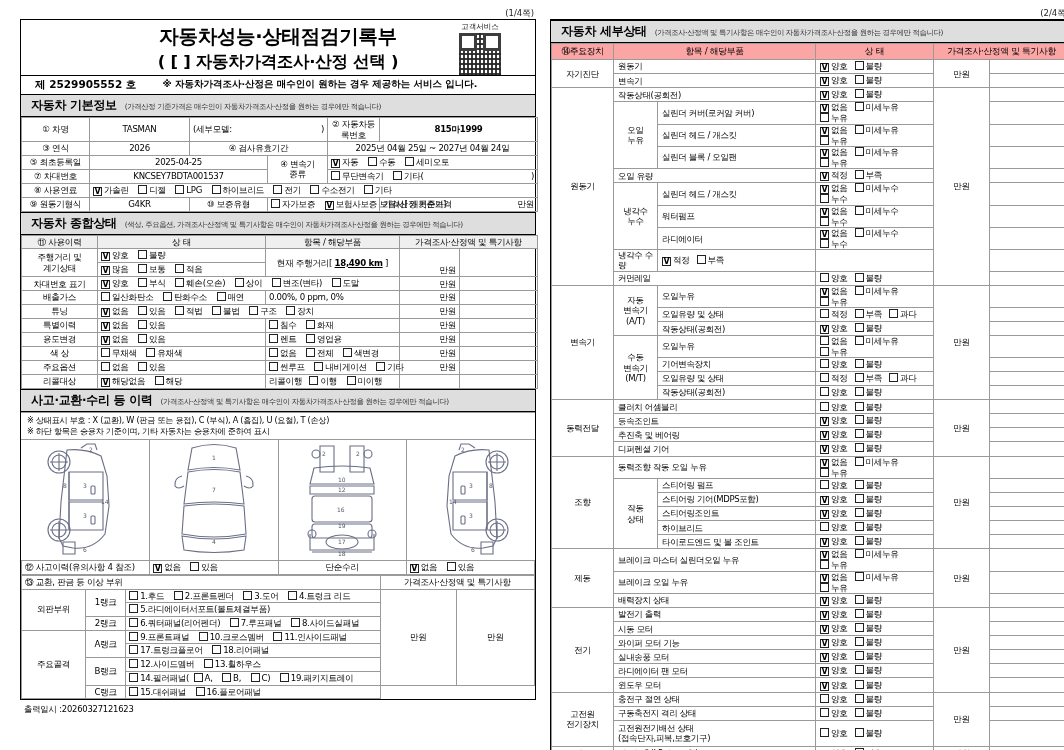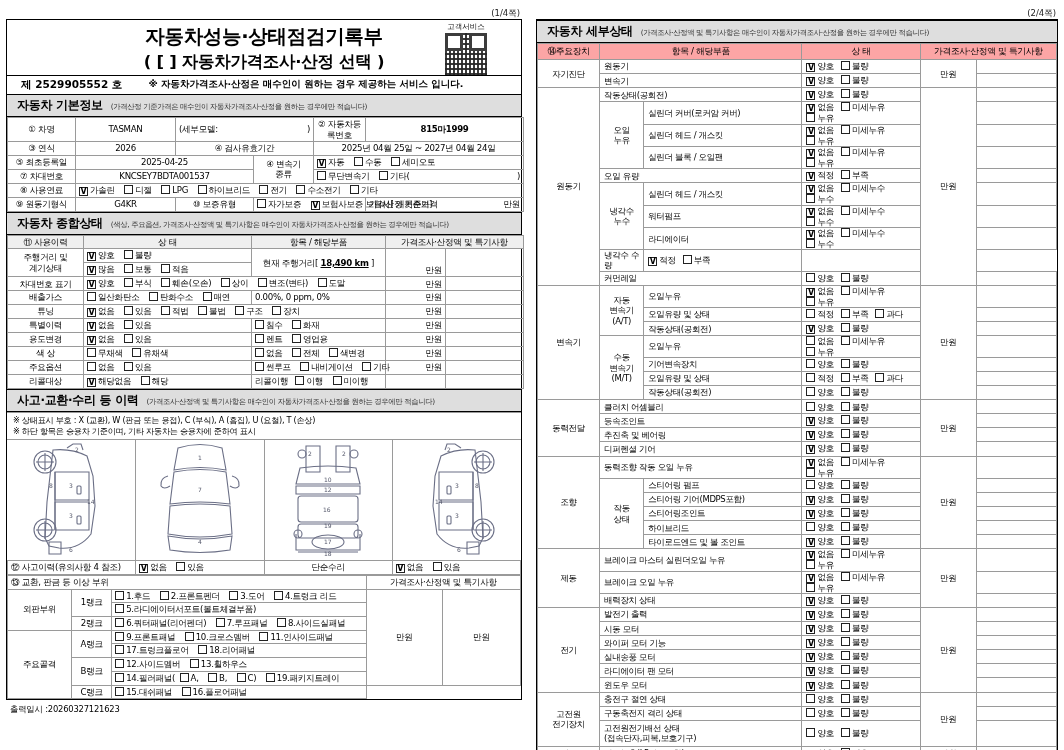--- a/index.html
+++ b/index.html
@@ -8,21 +8,21 @@
     background: #ffffff;
     font-family: "DejaVu Sans", "Liberation Sans", sans-serif;
   }
   body { width: 1064px; height: 750px; overflow: hidden; }
 
   .page {
     position: relative;
     width: 1064px; height: 750px;
     display: flex;
     gap: 14px;
-    padding: 8px 6px 4px 6px;
+    padding: 8px 6px 4px 20px;
   }
   .col-left { width: 516px; position: relative; }
   .col-right { width: 522px; position: relative; }
 
   .pagenum {
     text-align: right;
     font-size: 8.5px;
     color: #222;
     height: 11px;
     line-height: 11px;

